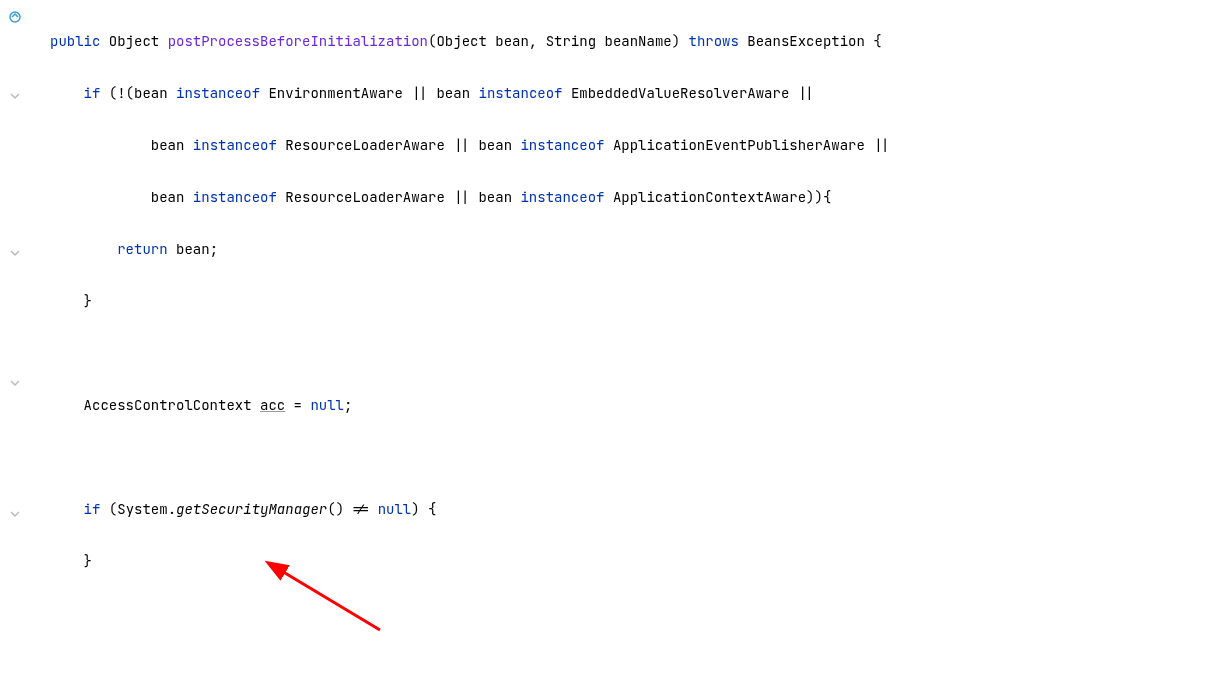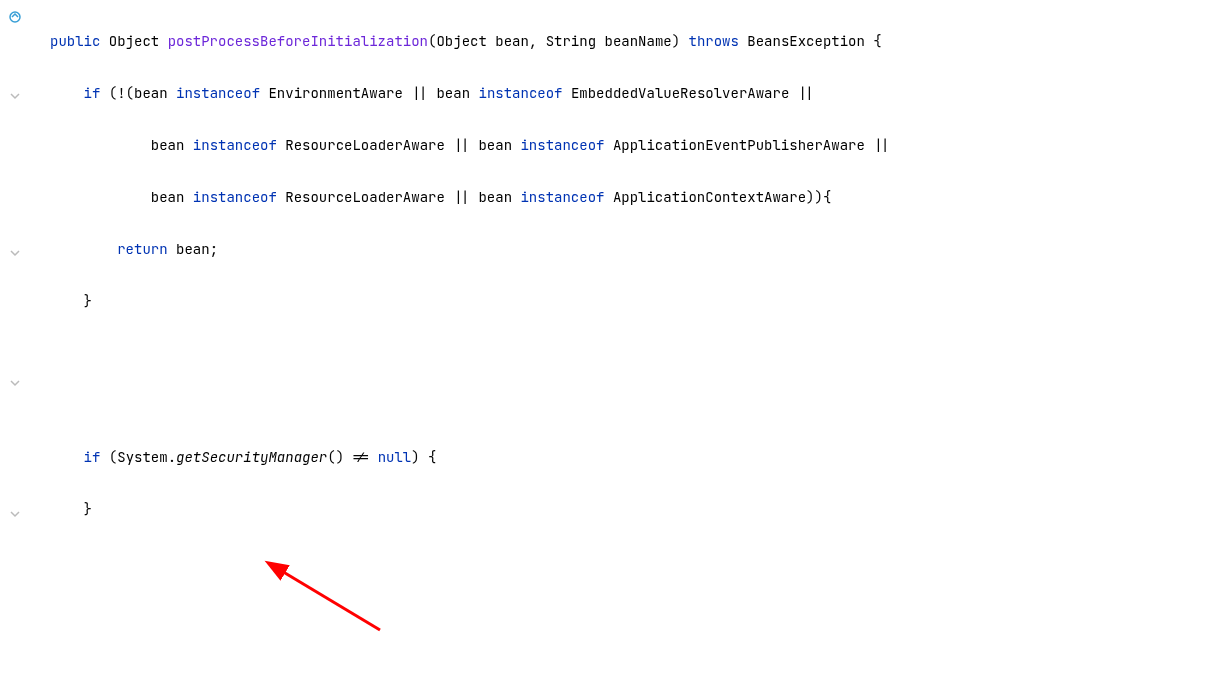--- a/index.html
+++ b/index.html
@@ -84,20 +84,21 @@
 </div>
 
 <div class="editor">
 <span class="line"><span class="kw">public</span> <span class="type">Object</span> <span class="methoddecl">postProcessBeforeInitialization</span>(<span class="type">Object</span> <span class="param">bean</span>, <span class="type">String</span> <span class="param">beanName</span>) <span class="kw">throws</span> <span class="type">BeansException</span> {</span>
 <span class="line">    <span class="kw">if</span> (!(<span class="param">bean</span> <span class="kw">instanceof</span> <span class="type">EnvironmentAware</span> || <span class="param">bean</span> <span class="kw">instanceof</span> <span class="type">EmbeddedValueResolverAware</span> ||</span>
 <span class="line">            <span class="param">bean</span> <span class="kw">instanceof</span> <span class="type">ResourceLoaderAware</span> || <span class="param">bean</span> <span class="kw">instanceof</span> <span class="type">ApplicationEventPublisherAware</span> ||</span>
 <span class="line">            <span class="param">bean</span> <span class="kw">instanceof</span> <span class="type">ResourceLoaderAware</span> || <span class="param">bean</span> <span class="kw">instanceof</span> <span class="type">ApplicationContextAware</span>)){</span>
 <span class="line">        <span class="kw">return</span> <span class="param">bean</span>;</span>
 <span class="line">    }</span>
 <span class="line"> </span>
+<span class="line">    <span class="type">AccessControlContext</span> <span class="underline">acc</span> = <span class="kw">null</span>;</span>
 <span class="line"> </span>
 <span class="line">    <span class="kw">if</span> (<span class="classref">System</span>.<span class="staticcall">getSecurityManager</span>() != <span class="kw">null</span>) {</span>
 <span class="line">    }</span>
 <span class="line"> </span>
 
 
 
 
 
 

